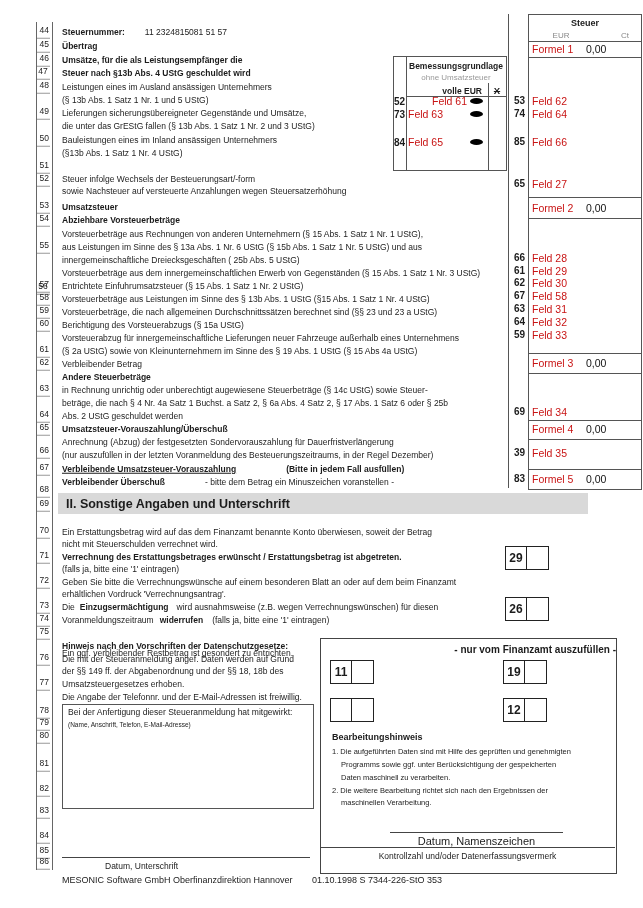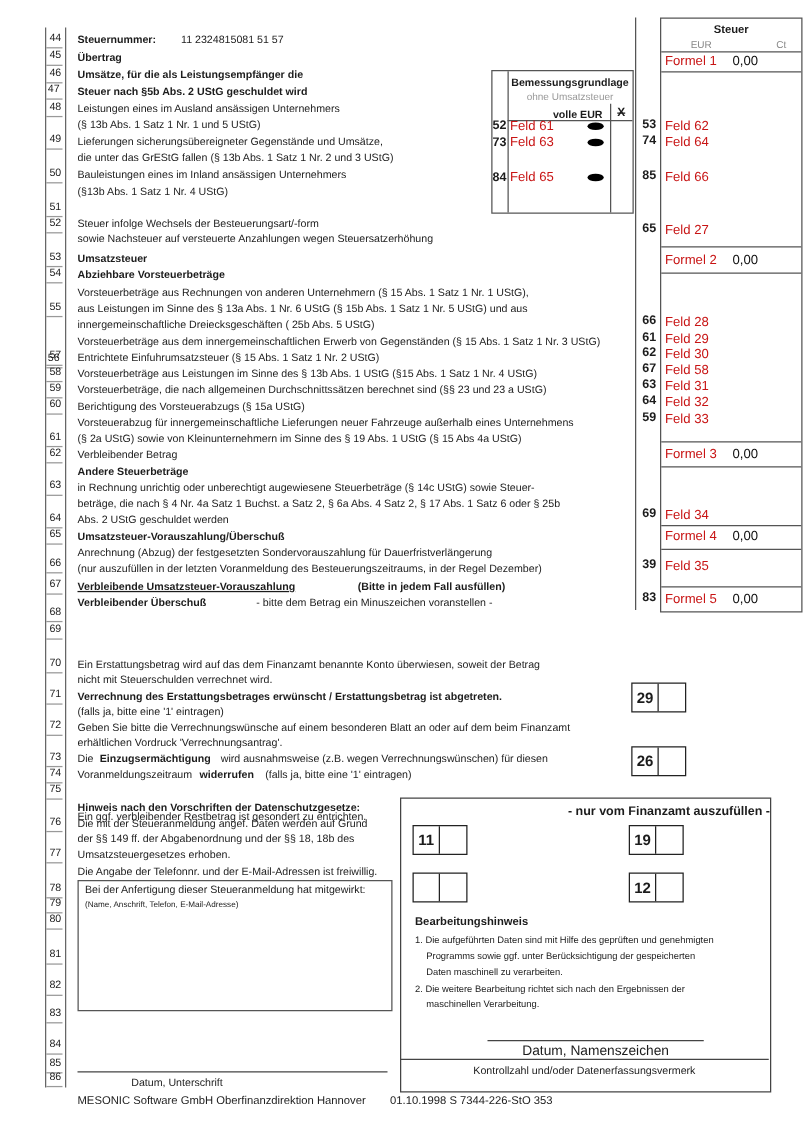--- a/index.html
+++ b/index.html
@@ -118,21 +118,21 @@
         <span class="seg b">Steuernummer:</span>
         <span class="seg" style="margin-left: 20px;">11 2324815081 51 57</span>
       </div>
       <div class="line" style="left: 62px; top: 46px;">
         <span class="seg b">Übertrag</span>
       </div>
       <div class="line" style="left: 62px; top: 60px;">
         <span class="seg b">Umsätze, für die als Leistungsempfänger die</span>
       </div>
       <div class="line" style="left: 62px; top: 73px;">
-        <span class="seg b">Steuer nach §5b Abs. 2 UStG geschuldet wird</span>
+        <span class="seg b">Steuer nach §13b Abs. 4 UStG geschuldet wird</span>
       </div>
       <div class="line" style="left: 62px; top: 87px;">
         <span class="seg">Leistungen eines im Ausland ansässigen Unternehmers</span>
       </div>
       <div class="line" style="left: 62px; top: 100px;">
         <span class="seg">(§ 13b Abs. 1 Satz 1 Nr. 1 und 5 UStG)</span>
       </div>
       <div class="line" style="left: 62px; top: 113px;">
         <span class="seg">Lieferungen sicherungsübereigneter Gegenstände und Umsätze,</span>
       </div>
@@ -275,21 +275,21 @@
 
   <div id="bem-box">
     <div class="v1"></div>
     <div class="v2"></div>
     <div class="hline"></div>
     <div class="bem-title">Bemessungsgrundlage</div>
     <div class="bem-sub">ohne Umsatzsteuer</div>
     <div class="bem-eur">volle EUR</div>
     <div class="bem-x">X</div>
   <div class="bem-code" style="top: 44px;">52</div>
-      <div class="bem-field red" style="top: 44px;">Feld 61</div>
+      <div class="bem-field red" style="top: 44px; margin-left: 24px;">Feld 61</div>
       <div class="dot" style="top: 41px;"></div>
       <div class="bem-code" style="top: 57px;">73</div>
       <div class="bem-field red" style="top: 57px;">Feld 63</div>
       <div class="dot" style="top: 54px;"></div>
       <div class="bem-code" style="top: 85px;">84</div>
       <div class="bem-field red" style="top: 85px;">Feld 65</div>
       <div class="dot" style="top: 82px;"></div>
     </div>
 
   <div id="steuer-vline"></div>
@@ -340,20 +340,23 @@
       <div class="sc-code" style="top: 282px;">62</div>
       <div class="sc-code" style="top: 295px;">67</div>
       <div class="sc-code" style="top: 308px;">63</div>
       <div class="sc-code" style="top: 321px;">64</div>
       <div class="sc-code" style="top: 334px;">59</div>
       <div class="sc-code" style="top: 411px;">69</div>
       <div class="sc-code" style="top: 452px;">39</div>
       <div class="sc-code" style="top: 478px;">83</div>
     </div>
 
+  <div id="bar2">
+    <div class="h">II. Sonstige Angaben und Unterschrift</div>
+  </div>
 
   <div id="boxes-layer">
       <div class="fbox" style="left: 505px; top: 546px;">
         <div class="c1">29</div>
         <div class="c2"></div>
       </div>
       <div class="fbox" style="left: 505px; top: 597px;">
         <div class="c1">26</div>
         <div class="c2"></div>
       </div>

